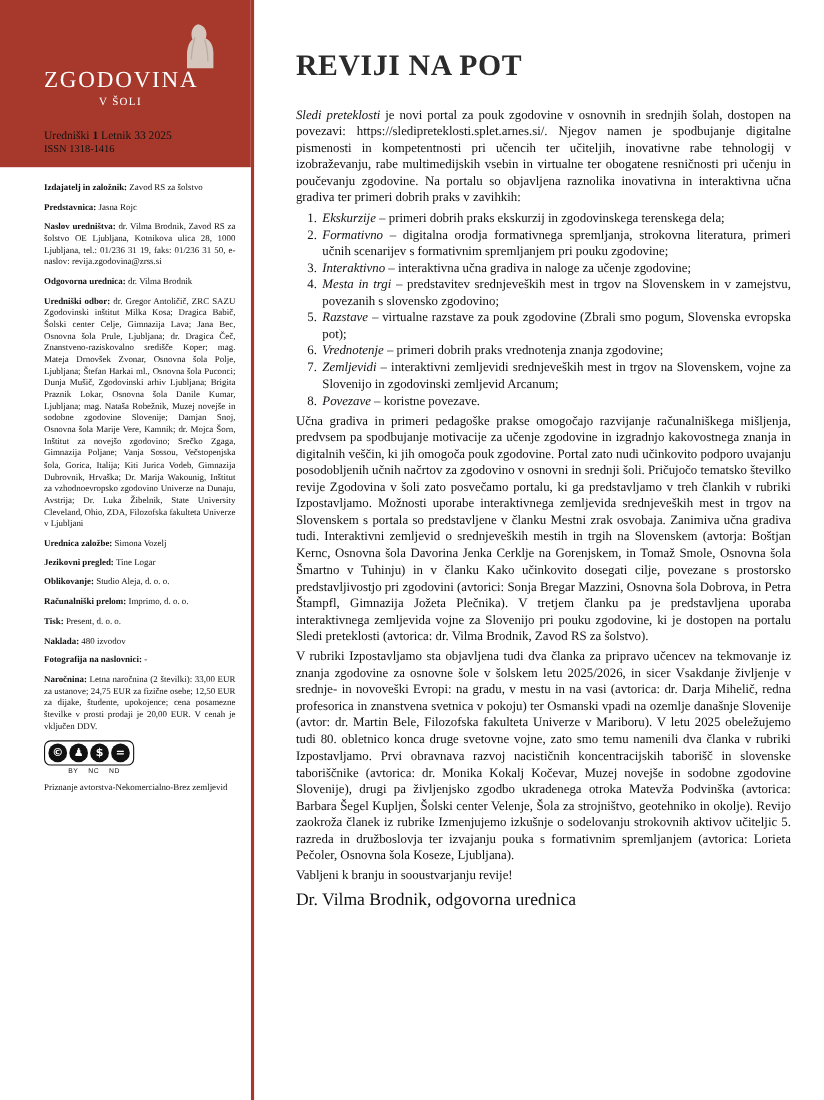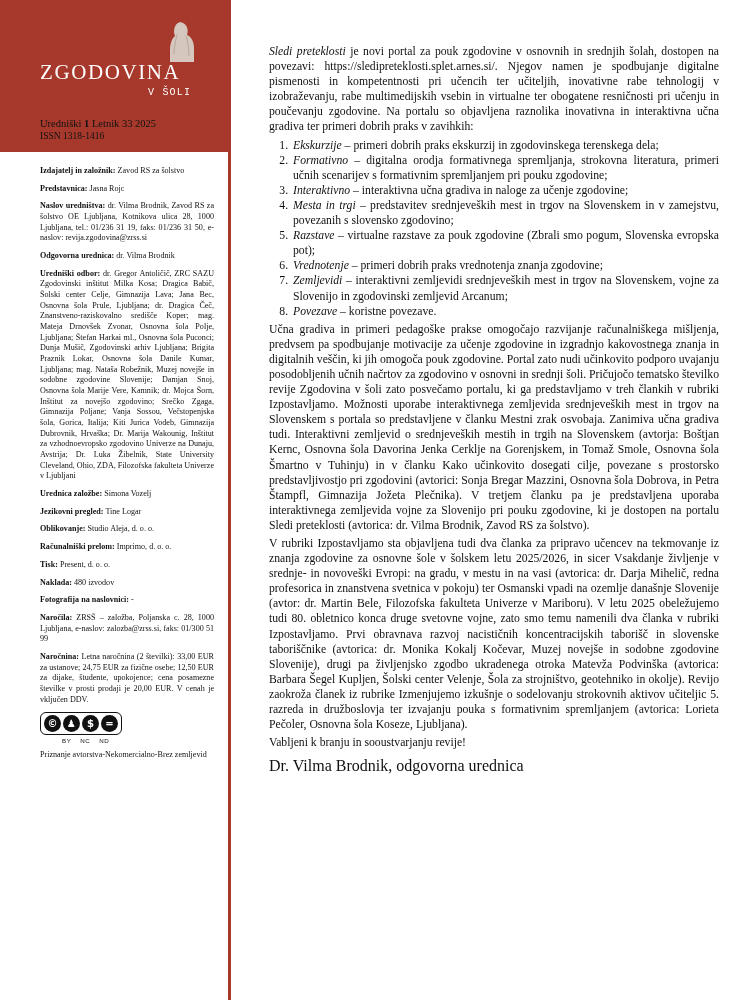--- a/index.html
+++ b/index.html
@@ -42,26 +42,26 @@
     right: 10px;
   }
   .journal-title {
     font-family: "Liberation Serif", serif;
     font-size: 21px;
     letter-spacing: 1.6px;
     color: #ffffff;
     font-weight: normal;
   }
   .journal-sub {
-    font-family: Liberation Mono, monospace;
+    font-family: Liberation Serif, serif;
     font-size: 10px;
     letter-spacing: 1.2px;
     color: #ffffff;
     margin-top: 2px;
-    margin-left: 108px;
+    margin-left: 50px;
   }
   .statue {
     position: absolute;
     right: 26px;
     top: 20px;
     width: 40px;
     height: 44px;
   }
   .issue-line {
     position: absolute;
@@ -228,21 +228,20 @@
       <p><span class="lbl">Naslov uredništva:</span> <span>dr. Vilma Brodnik, Zavod RS za šolstvo OE Ljubljana, Kotnikova ulica 28, 1000 Ljubljana, tel.: 01/236 31 19, faks: 01/236 31 50, e-naslov: revija.zgodovina@zrss.si</span></p>
       <p><span class="lbl">Odgovorna urednica:</span> <span>dr. Vilma Brodnik</span></p>
       <p><span class="lbl">Uredniški odbor:</span> <span>dr. Gregor Antoličič, ZRC SAZU Zgodovinski inštitut Milka Kosa; Dragica Babič, Šolski center Celje, Gimnazija Lava; Jana Bec, Osnovna šola Prule, Ljubljana; dr. Dragica Čeč, Znanstveno-raziskovalno središče Koper; mag. Mateja Drnovšek Zvonar, Osnovna šola Polje, Ljubljana; Štefan Harkai ml., Osnovna šola Puconci; Dunja Mušič, Zgodovinski arhiv Ljubljana; Brigita Praznik Lokar, Osnovna šola Danile Kumar, Ljubljana; mag. Nataša Robežnik, Muzej novejše in sodobne zgodovine Slovenije; Damjan Snoj, Osnovna šola Marije Vere, Kamnik; dr. Mojca Šorn, Inštitut za novejšo zgodovino; Srečko Zgaga, Gimnazija Poljane; Vanja Sossou, Večstopenjska šola, Gorica, Italija; Kiti Jurica Vodeb, Gimnazija Dubrovnik, Hrvaška; Dr. Marija Wakounig, Inštitut za vzhodnoevropsko zgodovino Univerze na Dunaju, Avstrija; Dr. Luka Žibelnik, State University Cleveland, Ohio, ZDA, Filozofska fakulteta Univerze v Ljubljani</span></p>
       <p><span class="lbl">Urednica založbe:</span> <span>Simona Vozelj</span></p>
       <p><span class="lbl">Jezikovni pregled:</span> <span>Tine Logar</span></p>
       <p><span class="lbl">Oblikovanje:</span> <span>Studio Aleja, d. o. o.</span></p>
       <p><span class="lbl">Računalniški prelom:</span> <span>Imprimo, d. o. o.</span></p>
       <p><span class="lbl">Tisk:</span> <span>Present, d. o. o.</span></p>
       <p><span class="lbl">Naklada:</span> <span>480 izvodov</span></p>
       <p><span class="lbl">Fotografija na naslovnici:</span> <span>-</span></p>
-      <p><span class="lbl">Naročila:</span> <span>ZRSŠ – založba, Poljanska c. 28, 1000 Ljubljana, e-naslov: zalozba@zrss.si, faks: 01/300 51 99</span></p>
       <p><span class="lbl">Naročnina:</span> <span>Letna naročnina (2 številki): 33,00 EUR za ustanove; 24,75 EUR za fizične osebe; 12,50 EUR za dijake, študente, upokojence; cena posamezne številke v prosti prodaji je 20,00 EUR. V cenah je vključen DDV.</span></p>
 
       <div class="cc-block">
         <div class="cc-row">
           <span class="cc-badge">
             <span class="cc-circle">©</span>
             <span class="cc-circle">♟</span>
             <span class="cc-circle">$</span>
             <span class="cc-circle">=</span>
           </span>
@@ -254,20 +253,21 @@
         </div>
         <div class="cc-text">Priznanje avtorstva-Nekomercialno-Brez zemljevid</div>
       </div>
     </div>
   </div>
 
   <div class="divider"></div>
   <div class="left-spacer"></div>
 
   <div class="right-col">
+    <h1 class="main-title">REVIJI NA POT</h1>
 
     <div class="body-text">
       <p class="intro"><span>Sledi preteklosti</span><span class="rom"> je novi portal za pouk zgodovine v osnovnih in srednjih šolah, dostopen na povezavi: https://sledipreteklosti.splet.arnes.si/. Njegov namen je spodbujanje digitalne pismenosti in kompetentnosti pri učencih ter učiteljih, inovativne rabe tehnologij v izobraževanju, rabe multimedijskih vsebin in virtualne ter obogatene resničnosti pri učenju in poučevanju zgodovine. Na portalu so objavljena raznolika inovativna in interaktivna učna gradiva ter primeri dobrih praks v zavihkih:</span></p>
 
       <ol class="topics">
         <li><span class="it">Ekskurzije</span><span> – primeri dobrih praks ekskurzij in zgodovinskega terenskega dela;</span></li>
         <li><span class="it">Formativno</span><span> – digitalna orodja formativnega spremljanja, strokovna literatura, primeri učnih scenarijev s formativnim spremljanjem pri pouku zgodovine;</span></li>
         <li><span class="it">Interaktivno</span><span> – interaktivna učna gradiva in naloge za učenje zgodovine;</span></li>
         <li><span class="it">Mesta in trgi</span><span> – predstavitev srednjeveških mest in trgov na Slovenskem in v zamejstvu, povezanih s slovensko zgodovino;</span></li>
         <li><span class="it">Razstave</span><span> – virtualne razstave za pouk zgodovine (Zbrali smo pogum, Slovenska evropska pot);</span></li>

